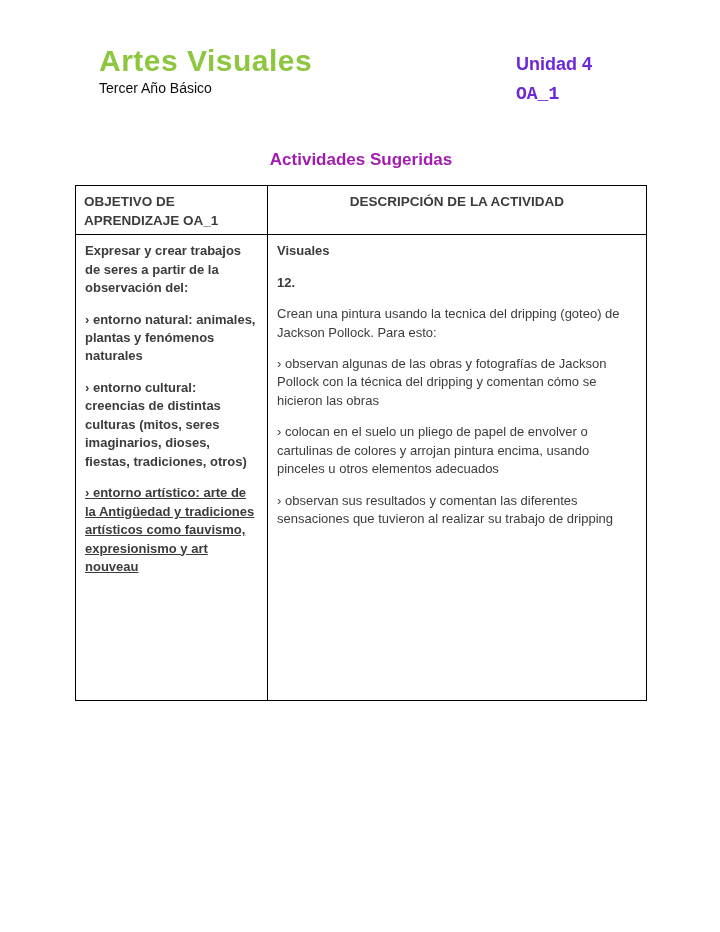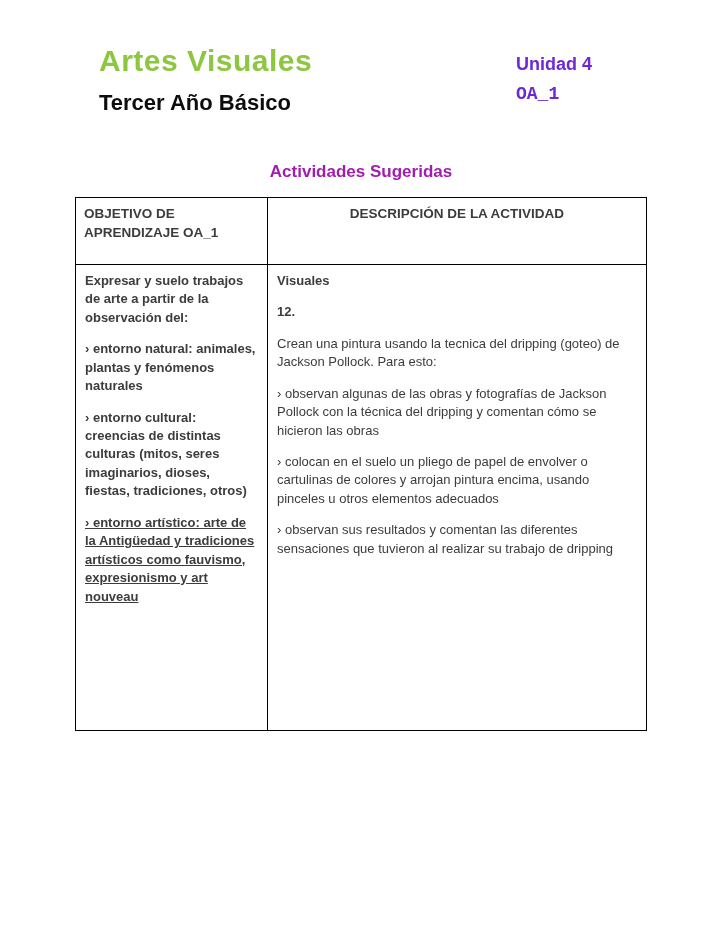--- a/index.html
+++ b/index.html
@@ -30,23 +30,23 @@
   .doc-title {
     color: #8dc63f;
     font-size: 30px;
     font-weight: bold;
     line-height: 1.1;
     letter-spacing: 0.5px;
   }
 
   .doc-subtitle {
     color: #0d0d0d;
-    font-size: 22px;
-    font-weight: bold;
-    margin-top: 13px;
+    font-size: 14px;
+    font-weight: normal;
+    margin-top: 3px;
   }
 
   .header-right {
     text-align: left;
     margin-right: 55px;
     padding-top: 10px;
   }
 
   .unit-label, .oa-label {
     color: #6d28d9;
@@ -78,21 +78,21 @@
   .activities-table th,
   .activities-table td {
     border: 1px solid #000000;
     vertical-align: top;
   }
 
   .activities-table th {
     font-size: 13.5px;
     font-weight: bold;
     color: #3c3c3c;
-    padding: 7px 8px 21px 8px;
+    padding: 7px 8px 3px 8px;
     line-height: 1.4;
   }
 
   th.col-objective {
     width: 192px;
     text-align: left;
   }
 
   th.col-activity {
     text-align: center;
@@ -144,21 +144,21 @@
   <table class="activities-table">
     <thead>
       <tr>
         <th class="col-objective">OBJETIVO DE APRENDIZAJE OA_1</th>
         <th class="col-activity">DESCRIPCIÓN DE LA ACTIVIDAD</th>
       </tr>
     </thead>
     <tbody>
       <tr>
         <td class="objective-cell">
-          <p>Expresar y suelo trabajos de arte a partir de la observación del:</p>
+          <p>Expresar y crear trabajos de seres a partir de la observación del:</p>
           <p>› entorno natural: animales, plantas y fenómenos naturales</p>
           <p>› entorno cultural: creencias de distintas culturas (mitos, seres imaginarios, dioses, fiestas, tradiciones, otros)</p>
           <p class="underlined">› entorno artístico: arte de la Antigüedad y tradiciones artísticos como fauvismo, expresionismo y art nouveau</p>
         </td>
         <td class="activity-cell">
           <p class="act-title">Visuales</p>
           <p class="act-number">12.</p>
           <p>Crean una pintura usando la tecnica del dripping (goteo) de Jackson Pollock. Para esto:</p>
           <p>› observan algunas de las obras y fotografías de Jackson Pollock con la técnica del dripping y comentan cómo se hicieron las obras</p>
           <p>› colocan en el suelo un pliego de papel de envolver o cartulinas de colores y arrojan pintura encima, usando pinceles u otros elementos adecuados</p>

